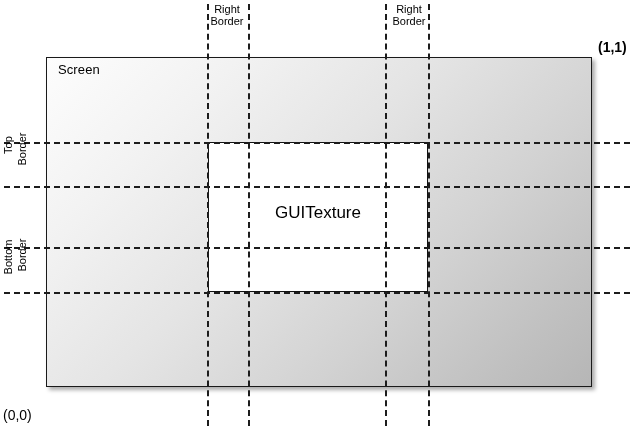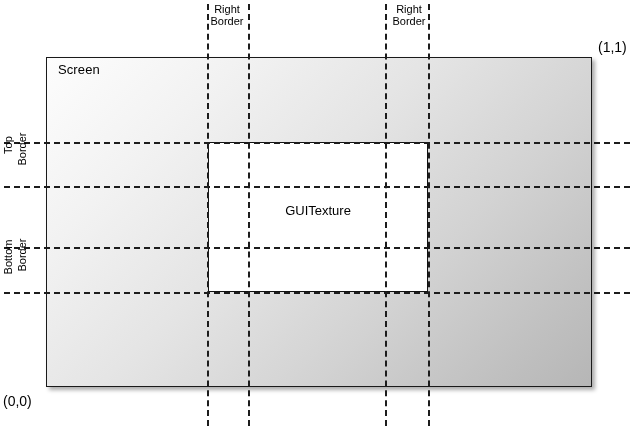--- a/index.html
+++ b/index.html
@@ -61,21 +61,21 @@
     border: 1.5px solid #111;
     background: #ffffff;
   }
 
   .gui-label {
     position: absolute;
     left: 208px;
     top: 203px;
     width: 220px;
     text-align: center;
-    font-size: 13px;
+    font-size: 17px;
     color: #000;
     white-space: nowrap;
   }
 
   
   .vline {
     position: absolute;
     top: 4px;
     width: 0;
     height: 422px;
@@ -107,22 +107,22 @@
     transform: rotate(-90deg);
     width: 70px;
   }
 
   .corner-label {
     position: absolute;
     font-size: 14px;
     color: #000;
     white-space: nowrap;
   }
-  #corner-max { left: 598px; top: 39px; }
-  #corner-min { left: 3px;   top: 393px; }
+  #corner-max { left: 598px; top: 39px; font-weight: bold; }
+  #corner-min { left: 3px;   top: 407px; }
 </style>
 </head>
 <body>
 
 <div id="canvas">
 
   <div class="screen-rect"></div>
   <div class="screen-label">Screen</div>
 
   <div class="gui-rect"></div>

